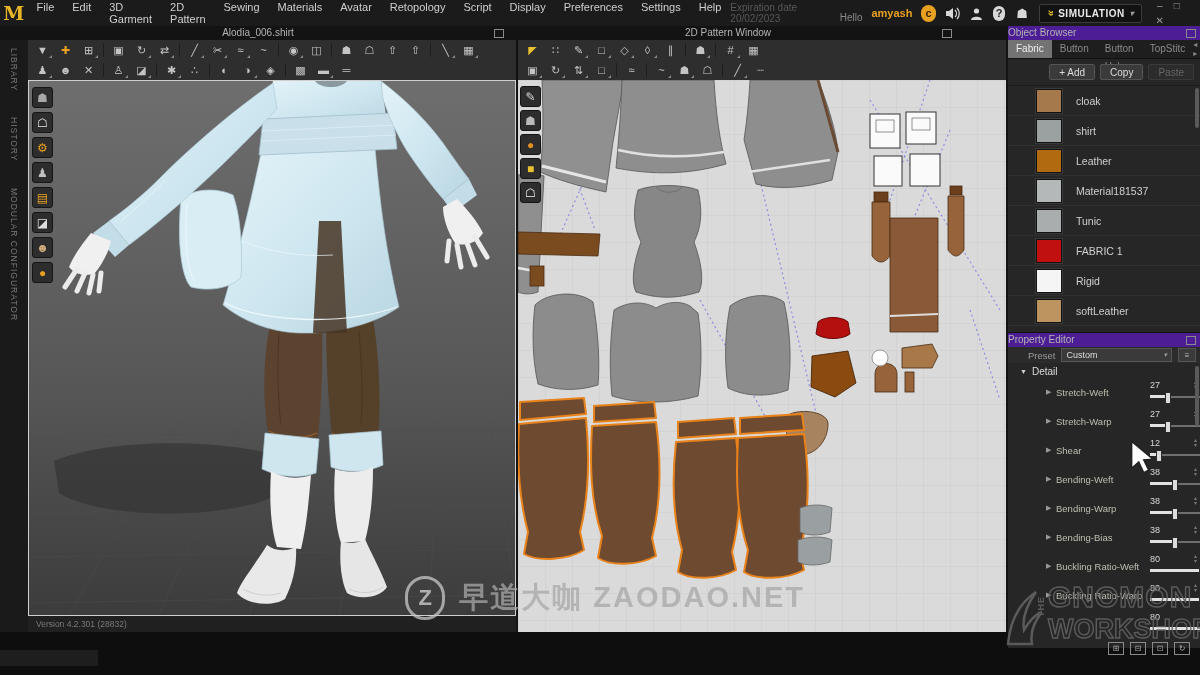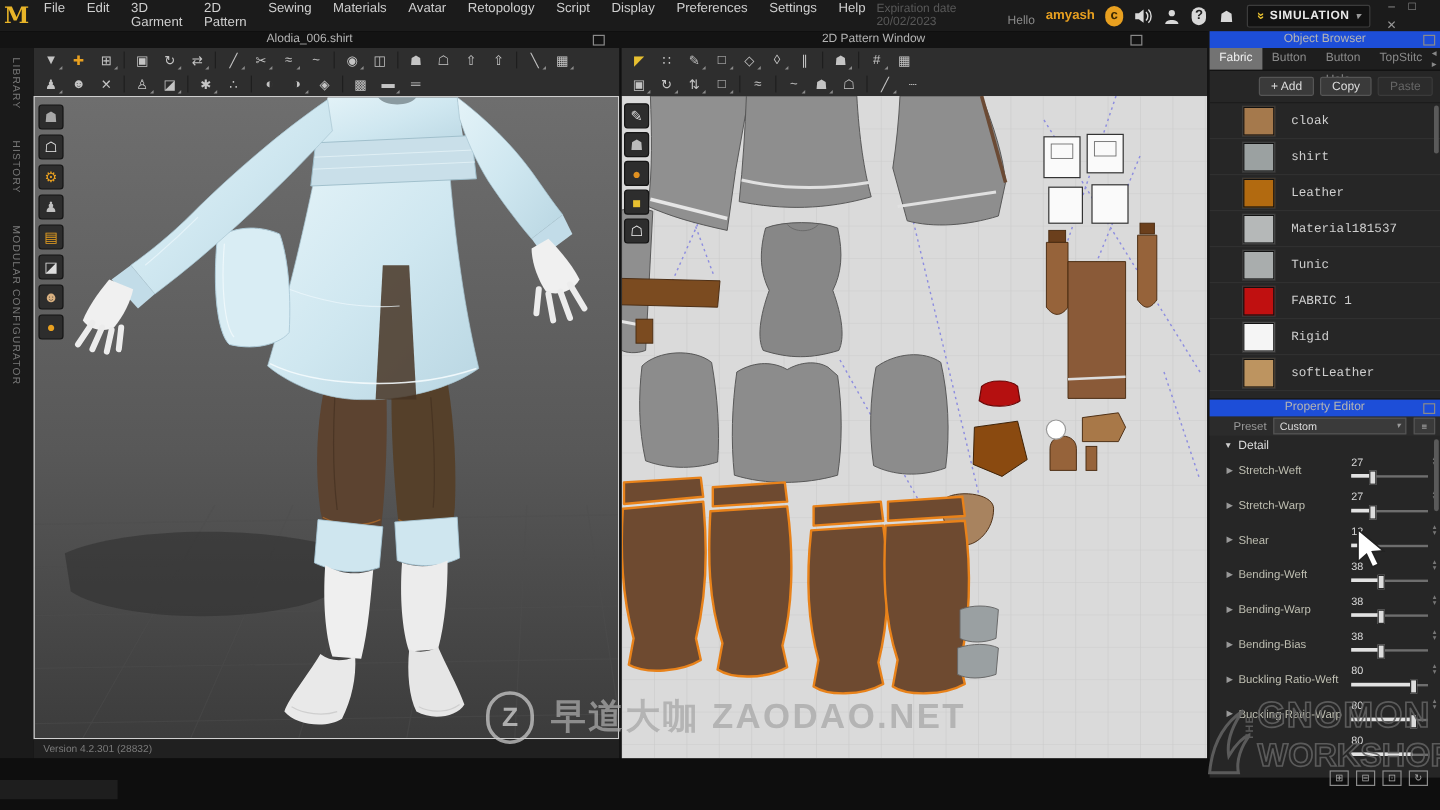--- a/index.html
+++ b/index.html
@@ -67,45 +67,45 @@
   .status3d{position:absolute;left:28px;top:616px;width:488px;height:16px;background:#202020;
             color:#7a7a7a;font-size:8.5px;line-height:16px;padding-left:8px;box-sizing:border-box;}
 
   
   .vp2d{position:absolute;left:518px;top:80px;width:488px;height:552px;background:#dadada;overflow:hidden;}
   .innercol{position:absolute;left:2px;top:6px;display:flex;flex-direction:column;gap:3px;}
   .splitter{position:absolute;background:#141414;}
 
   
   .rpanel{position:absolute;left:1008px;top:26px;width:192px;height:622px;background:#262626;z-index:5;}
-  .rp-title{height:14px;line-height:14px;text-align:center;color:#b4b4b4;font-size:10px;background:#1d4ed8;position:relative;}
+  .rp-title{height:14px;line-height:14px;text-align:left;color:#b4b4b4;font-size:10px;background:#4c1d95;position:relative;}
   .obtabs{display:flex;align-items:center;height:18px;background:#1e1e1e;border-bottom:1px solid #111;}
   .obtab{padding:0 8px;height:18px;line-height:18px;color:#8a8a8a;font-size:10px;}
   .obtab.active{background:#737373;color:#f0f0f0;}
   .obarrows{margin-left:auto;color:#888;font-size:8px;padding-right:3px;}
   .obbtns{display:flex;align-items:center;justify-content:flex-end;gap:5px;height:26px;padding:0 6px;
           border-bottom:1px solid #1c1c1c;}
   .obbtn{background:#3a3a3a;border:1px solid #555;border-radius:2px;color:#ddd;font-size:10px;
          height:16px;padding:0 9px;display:inline-flex;align-items:center;}
   .obbtn.disabled{color:#666;border-color:#3a3a3a;background:#2c2c2c;}
-  .flist{position:relative;height:246px;overflow:hidden;border-bottom:1px solid #111;font-family:Liberation Mono, monospace;}
+  .flist{position:relative;height:246px;overflow:hidden;border-bottom:1px solid #111;}
   .frow{display:flex;align-items:center;height:29px;border-bottom:1px solid #303030;padding-left:28px;gap:14px;}
   .fsw{width:24px;height:22px;border:1px solid #111;box-shadow:0 0 0 1px #3a3a3a;}
   .fname{color:#cfcfcf;font-size:10.5px;}
   .vscroll{position:absolute;right:1px;top:2px;width:4px;height:40px;background:#5a5a5a;border-radius:2px;}
   .presetrow{display:flex;align-items:center;height:16px;gap:6px;padding:0 4px 0 20px;background:#2b2b2b;}
   .plabel{color:#9a9a9a;font-size:9.5px;}
   .pselect{flex:1;height:12px;background:#3a3a3a;border:1px solid #555;color:#ddd;font-size:9px;
            display:flex;align-items:center;padding:0 4px;justify-content:space-between;}
   .psel-caret{color:#999;font-size:7px;}.psel-caret::after{content:"▾";}
   .pminibtn{width:16px;height:12px;background:#3a3a3a;border:1px solid #555;color:#bbb;font-size:8px;
             display:flex;align-items:center;justify-content:center;}
   .sectrow{display:flex;align-items:center;height:16px;gap:5px;padding-left:12px;color:#dcdcdc;font-size:10px;}
   .secarrow{color:#cfcfcf;font-size:7px;}.secarrow::after{content:"▼";}
-  .prow{position:relative;height:29px;}
+  .prow{position:relative;height:29px;margin-left:24px;}
   .prow .parr{position:absolute;left:14px;top:9px;color:#999;font-size:7px;}
   .prow .parr::after{content:"▶";}
   .prow .plbl{position:absolute;left:24px;top:8px;color:#bfbfb2;font-size:9.5px;}
   .prow .pval{position:absolute;left:118px;top:1px;color:#d8d8d8;font-size:9px;}
   .prow .pspin{position:absolute;right:3px;top:1px;color:#777;font-size:6px;line-height:5px;text-align:center;}
   .prow .pspin::after{content:"▴\A▾";white-space:pre;}
   .ptrack{position:absolute;left:118px;top:17px;width:64px;height:2px;background:#6e6e6e;}
   .pfill{position:absolute;left:0;top:-1px;height:3px;background:#e2e2e2;}
   .phandle{position:absolute;top:-4px;width:4px;height:10px;background:#dcdcdc;border:1px solid #2a2a2a;}
   .pebtns{display:flex;align-items:center;justify-content:flex-end;gap:6px;height:16px;padding-right:10px;}

